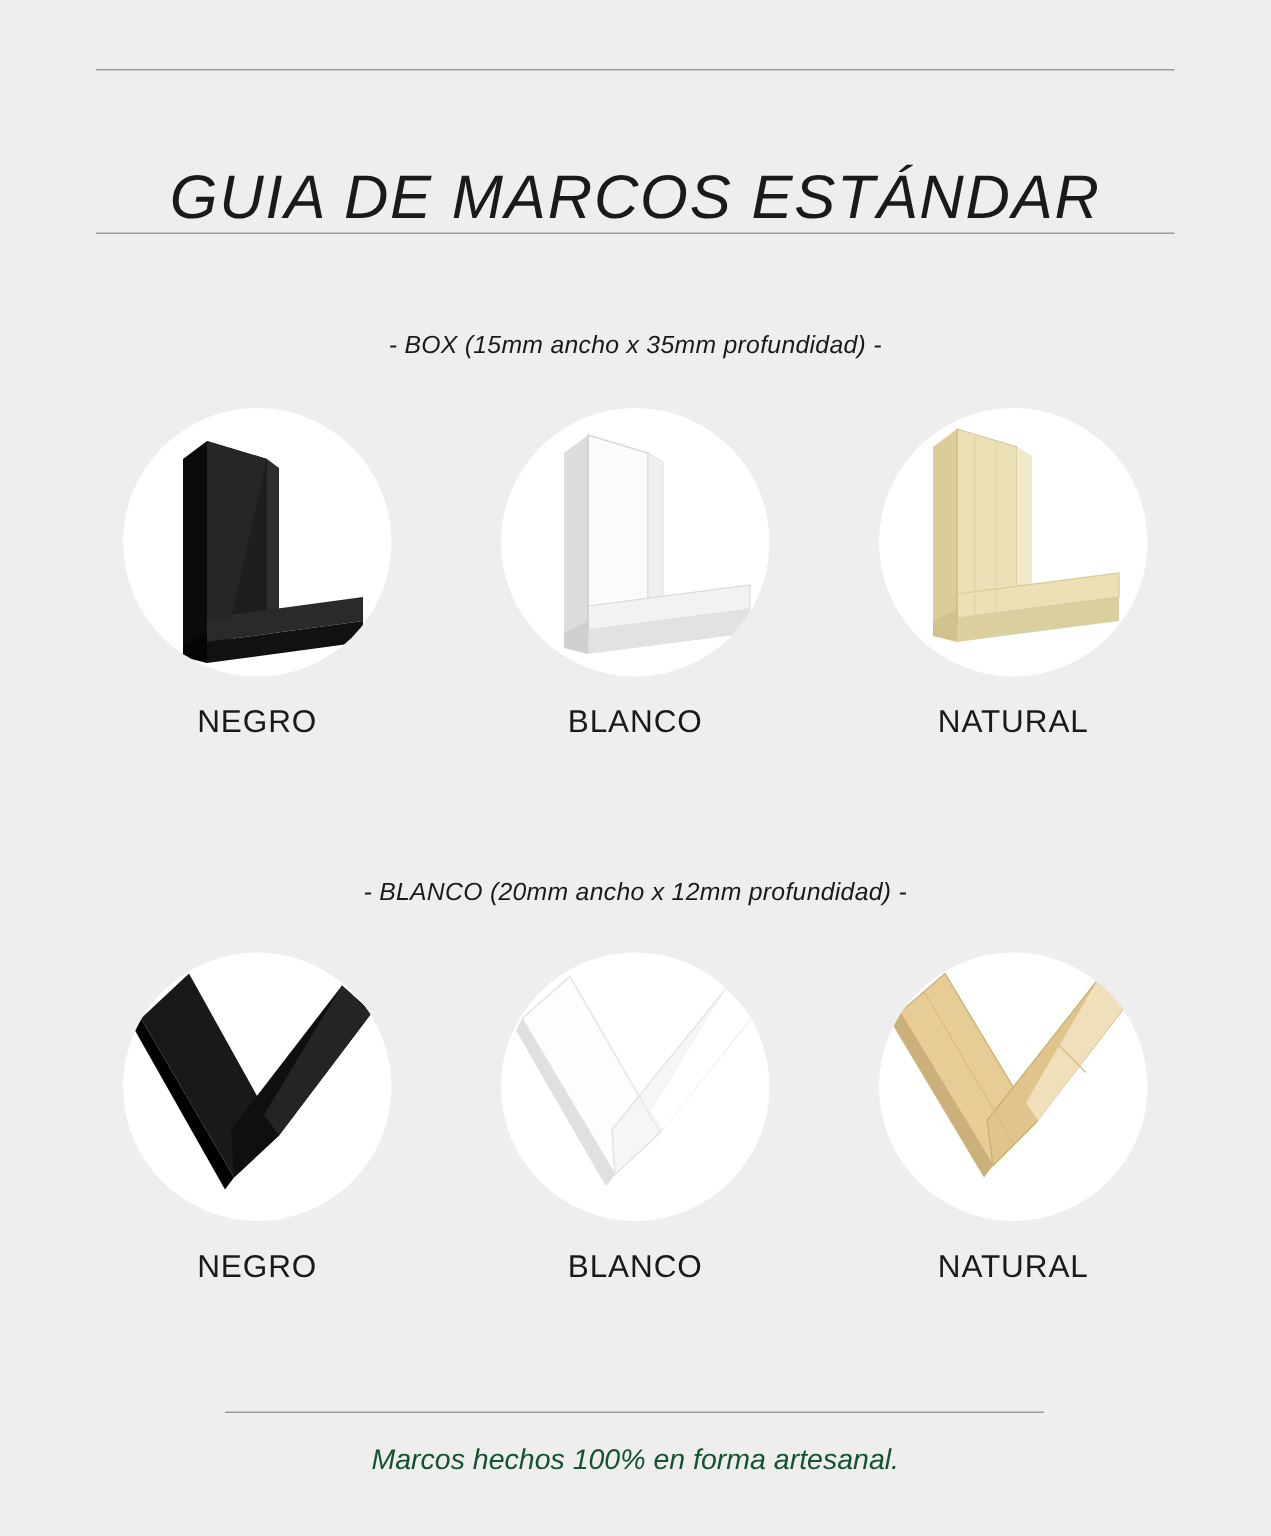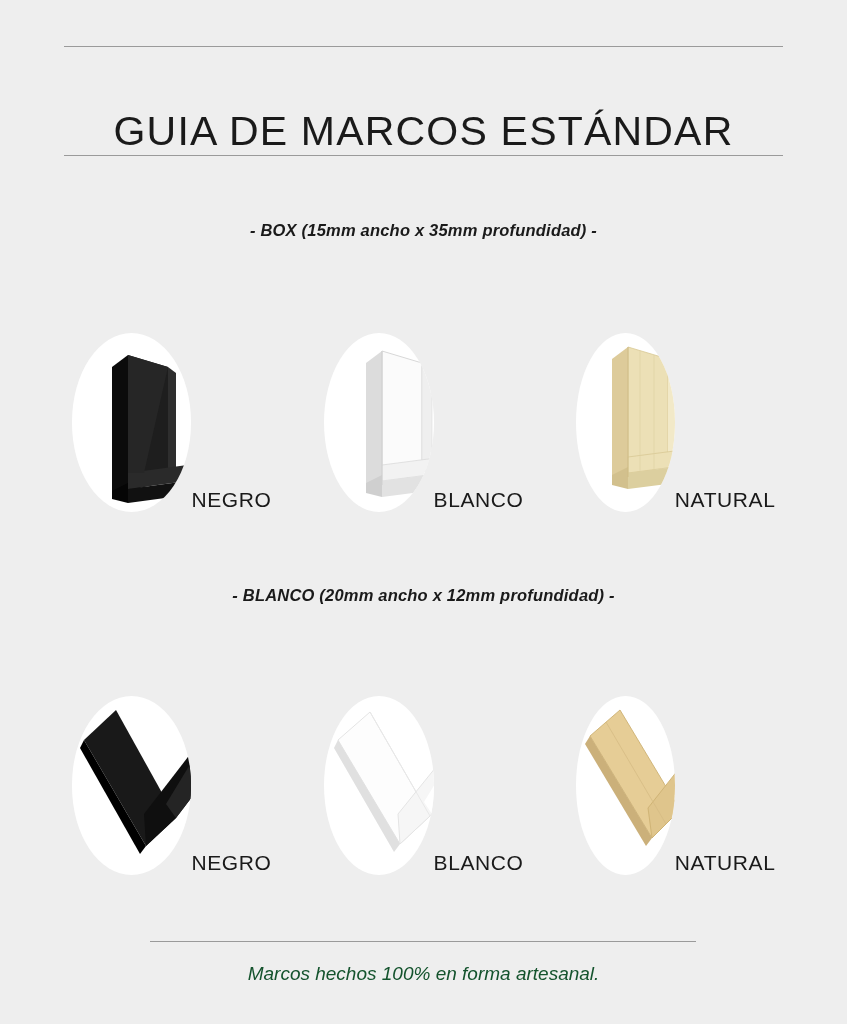--- a/index.html
+++ b/index.html
@@ -42,30 +42,31 @@
     position: absolute;
     left: 0;
     top: 76px;
     width: 847px;
     text-align: center;
     font-size: 41px;
     font-weight: 400;
     letter-spacing: 1.2px;
     color: #1a1a1a;
     line-height: 56px;
+    font-style: italic;
   }
 
   
   .section-label {
     position: absolute;
     width: 847px;
     text-align: center;
     font-size: 16.5px;
     font-style: italic;
-    font-weight: bold;
+    font-weight: normal;
     color: #1a1a1a;
     letter-spacing: 0.2px;
   }
   .section-label.box { top: 221px; }
   .section-label.chato { top: 586px; }
 
   .row {
     position: absolute;
     left: 0;
     width: 847px;
@@ -73,22 +74,22 @@
     display: flex;
     justify-content: center;
     gap: 52px;
   }
   .row.box { top: 272px; }
   .row.chato { top: 635px; }
 
   .swatch {
     width: 200px;
     display: flex;
-    flex-direction: row;
-    align-items: flex-end;
+    flex-direction: column;
+    align-items: center;
   }
   .disc {
     width: 179px;
     height: 179px;
     border-radius: 50%;
     background: #ffffff;
     position: relative;
     overflow: hidden;
   }
   .caption {

